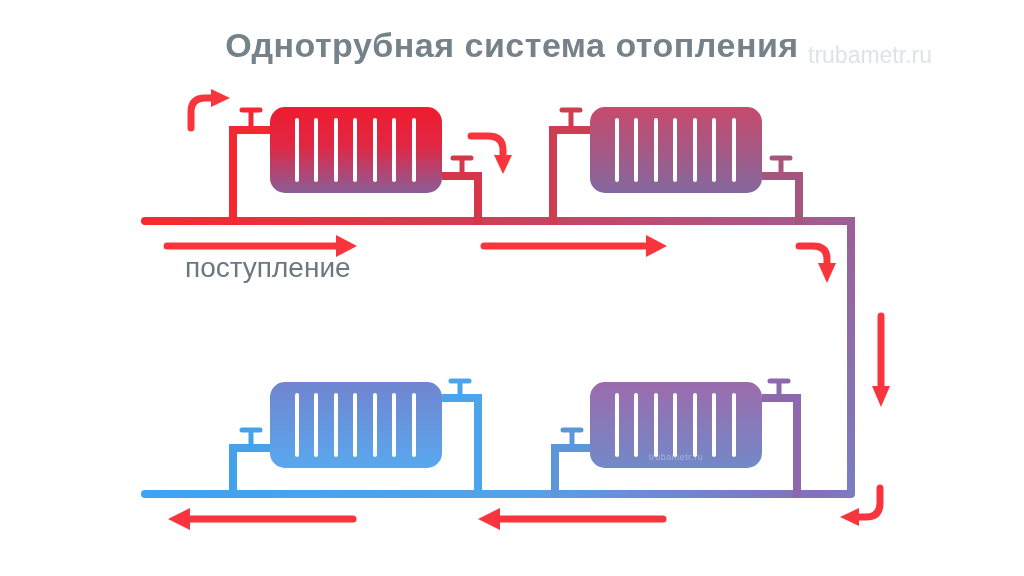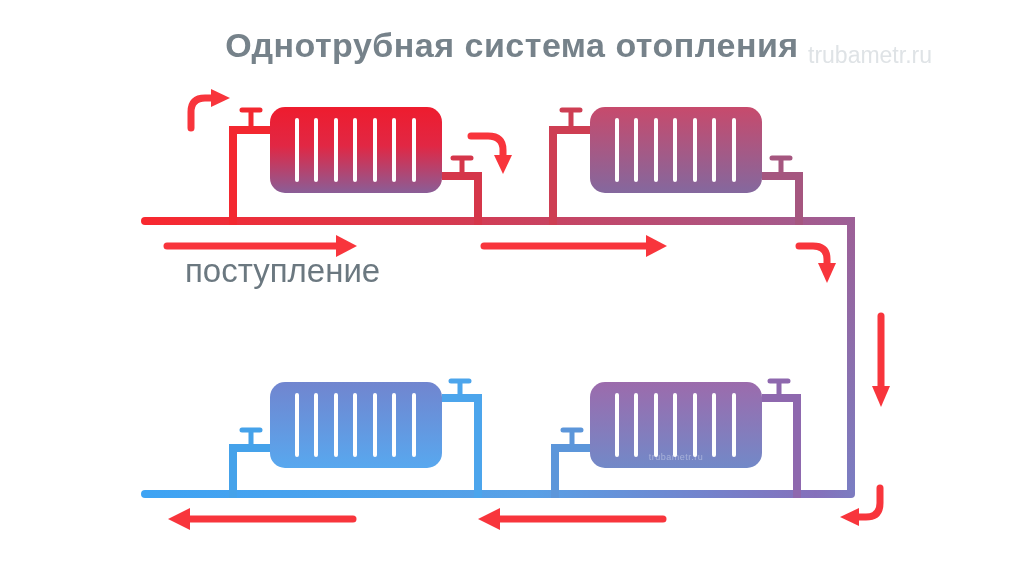--- a/index.html
+++ b/index.html
@@ -1,21 +1,21 @@
 <!DOCTYPE html>
 <html><head>
 <meta charset="utf-8">
 <style>
   html,body{margin:0;padding:0;background:#fff;}
   .stage{position:relative;width:1024px;height:576px;background:#ffffff;overflow:hidden;
          font-family:"Liberation Sans",sans-serif;}
   .title-row{position:absolute;top:26px;left:0;width:1024px;text-align:center;}
   .title{display:inline-block;font-size:34px;font-weight:bold;color:#76828a;letter-spacing:0.5px;}
   .site-mark{position:absolute;top:42px;left:808px;font-size:23px;color:#dfe3e6;font-weight:400;}
-  .flow-label{position:absolute;font-size:33px;color:#6b7880;}
+  .flow-label{position:absolute;font-size:28px;color:#6b7880;}
   .label-supply{left:185px;top:252px;}
   .label-return{left:215px;top:526px;}
   .rad-watermark{position:absolute;left:631px;top:452px;width:90px;text-align:center;
                  font-size:9px;color:rgba(255,255,255,0.35);letter-spacing:0.5px;}
   svg{position:absolute;left:0;top:0;}
 </style>
 </head>
 <body>
 
 <div class="stage">

